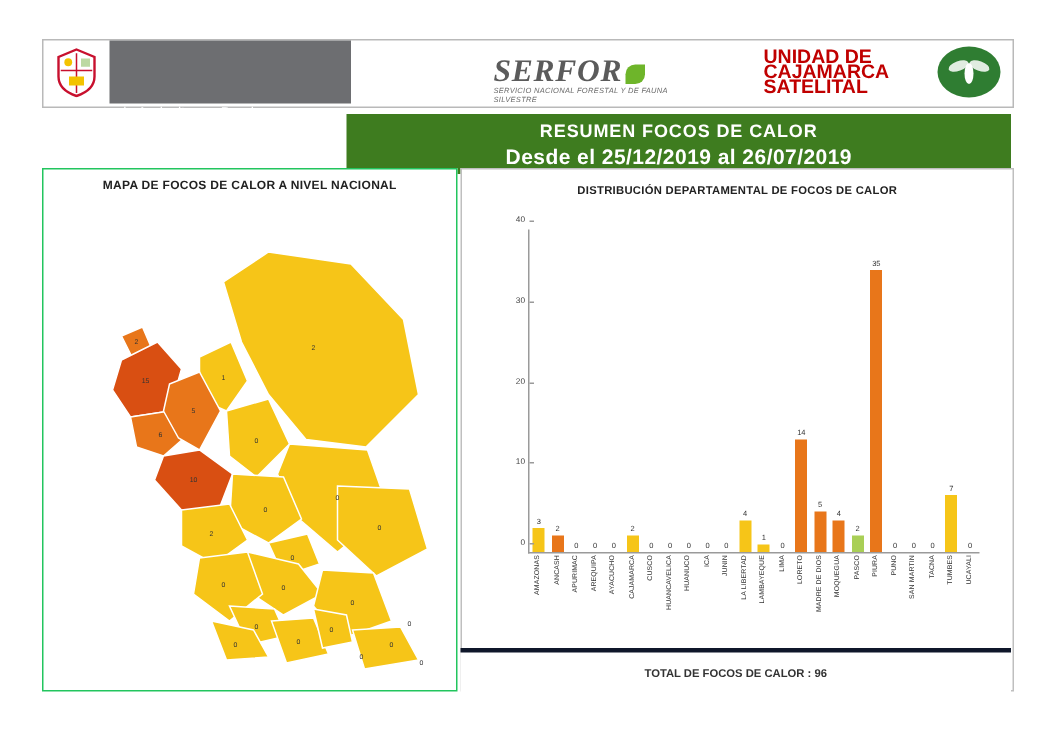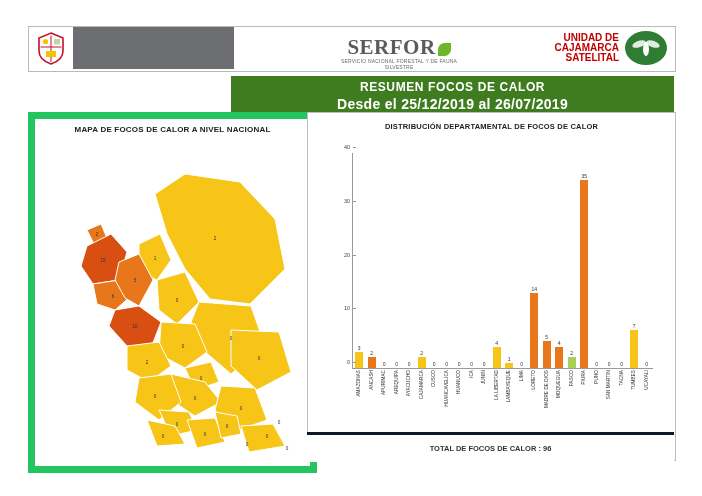--- a/index.html
+++ b/index.html
@@ -26,54 +26,54 @@
     width:56px;height:42px;background:#d0112b;color:#fff;
     display:flex;align-items:center;justify-content:center;
     font-size:13px;font-weight:bold;letter-spacing:.5px;
   }
   .peru-gray{
     flex:1;height:42px;background:#6d6e71;color:#fff;
     display:flex;flex-direction:column;justify-content:center;
     padding-left:6px;font-size:9.5px;line-height:11px;gap:44px;
   }
   .serfor{
-    position:absolute;left:300px;top:8px;width:140px;text-align:center;
+    position:absolute;left:300px;top:8px;width:140px;font-style:italic;
   }
   .serfor .word{
     font-family:"Liberation Serif", serif;font-size:21px;font-weight:bold;
     color:#5b5b5b;letter-spacing:.5px;
   }
   .serfor .leaf{
     display:inline-block;width:13px;height:13px;background:#6eb52a;
     border-radius:50% 0 50% 0;vertical-align:-2px;margin-left:2px;
   }
   .serfor .sub{font-size:5px;color:#6b6b6b;margin-top:-2px;letter-spacing:.2px;}
   .unidad{
-    position:absolute;right:56px;top:6px;width:110px;text-align:right;
-    color:#c00000;font-size:10px;font-weight:bold;line-height:10px;
+    position:absolute;right:56px;top:6px;width:110px;text-align:left;
+    color:#c00000;font-size:13px;font-weight:bold;line-height:10px;
   }
   .mosquito{
     position:absolute;right:8px;top:4px;width:42px;height:34px;
     border-radius:50%;background:#2f7d32;
     display:flex;align-items:center;justify-content:center;color:#fff;font-size:17px;
   }
 
   
   .titlebar{
     position:absolute;left:231px;top:76px;width:443px;height:40px;
     background:#3e7c1f;color:#ffffff;text-align:center;
     display:flex;flex-direction:column;justify-content:center;
   }
   .titlebar .l1{font-size:12px;font-weight:bold;letter-spacing:.6px;}
   .titlebar .l2{font-size:14px;font-weight:bold;letter-spacing:.3px;margin-top:2px;}
 
   
   .map-panel{
     position:absolute;left:28px;top:112px;width:275px;height:347px;
-    border:7px solid #22c55e;background:#fff;
+    border:1px solid #22c55e;background:#fff;
   }
   .map-panel .ptitle{
     text-align:center;font-size:8px;font-weight:bold;color:#222;
     margin-top:6px;letter-spacing:.2px;
   }
   .map-wrap{position:relative;width:275px;height:320px;}
   .chart-panel{
     position:absolute;left:307px;top:112px;width:367px;height:347px;
     border:1px solid #bfbfbf;background:#fff;
   }

